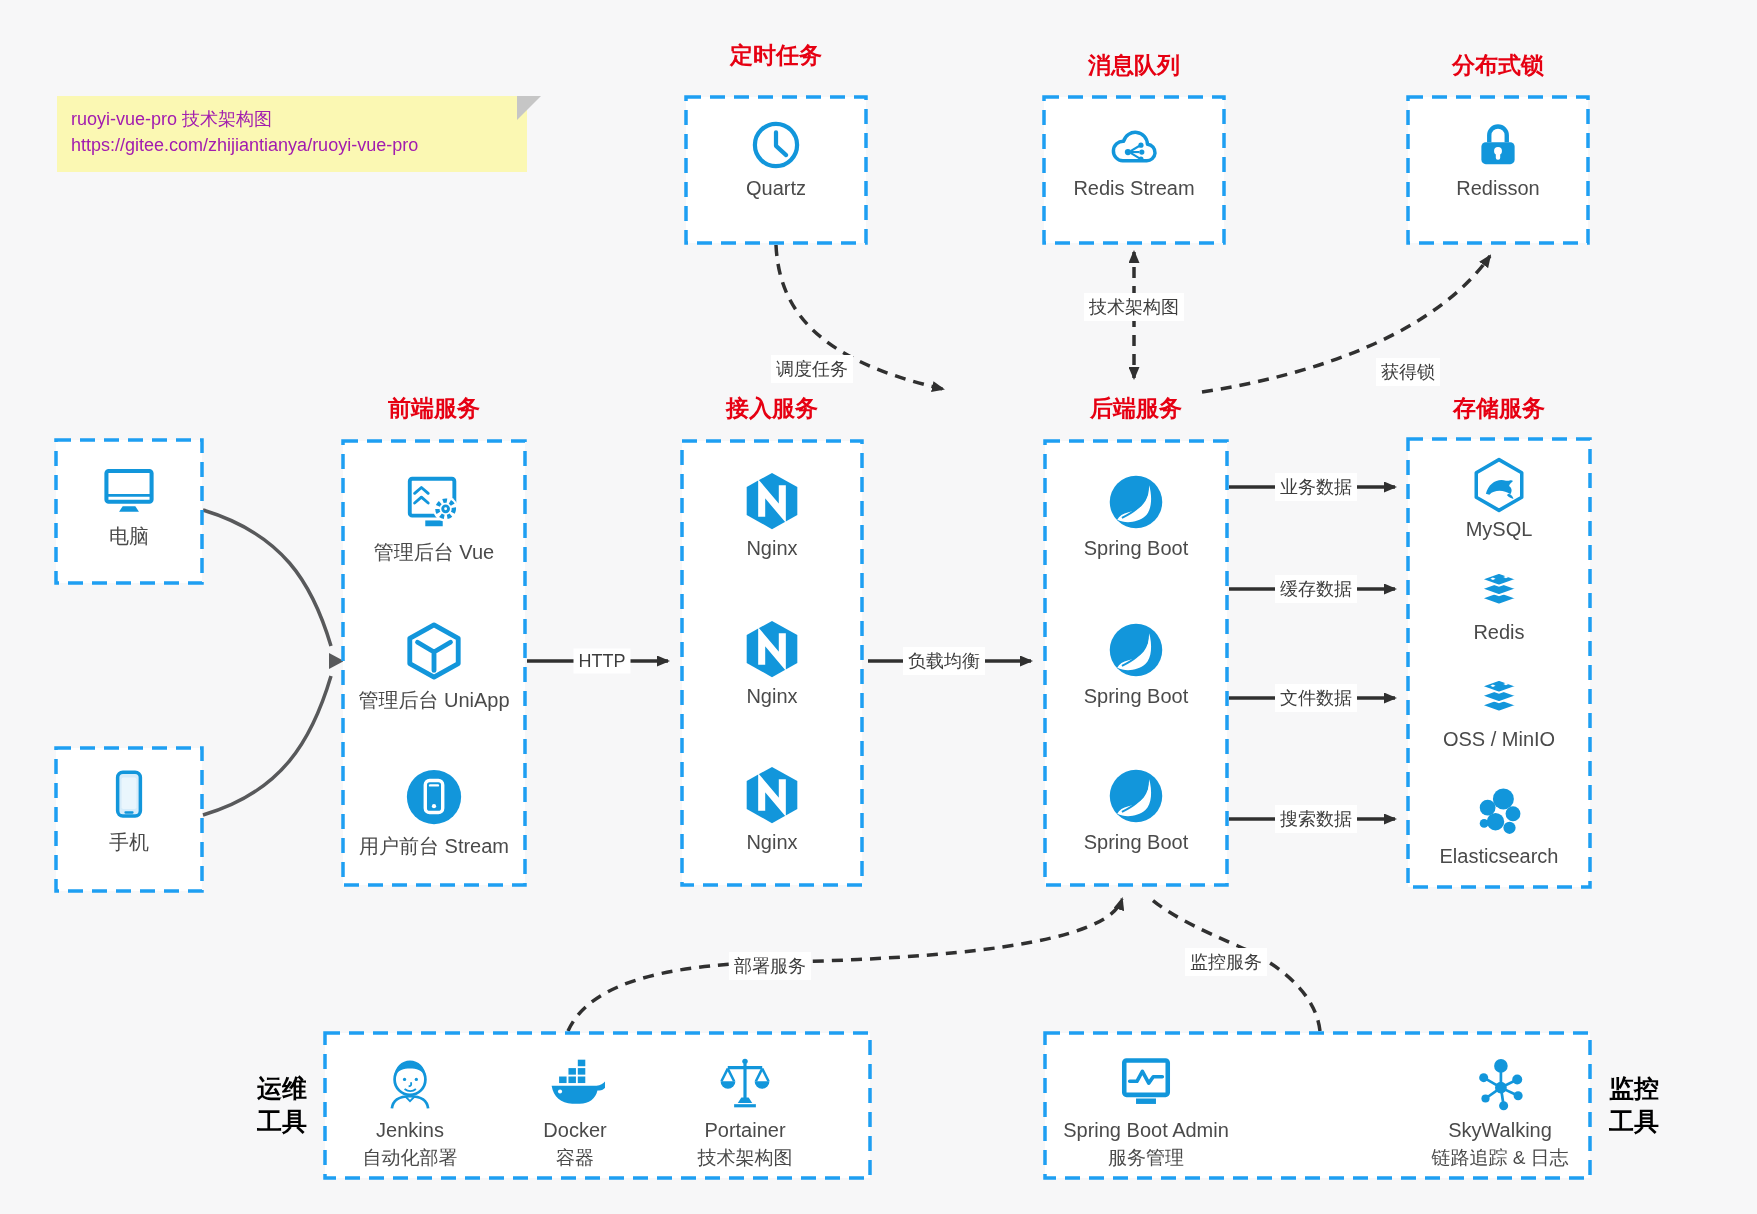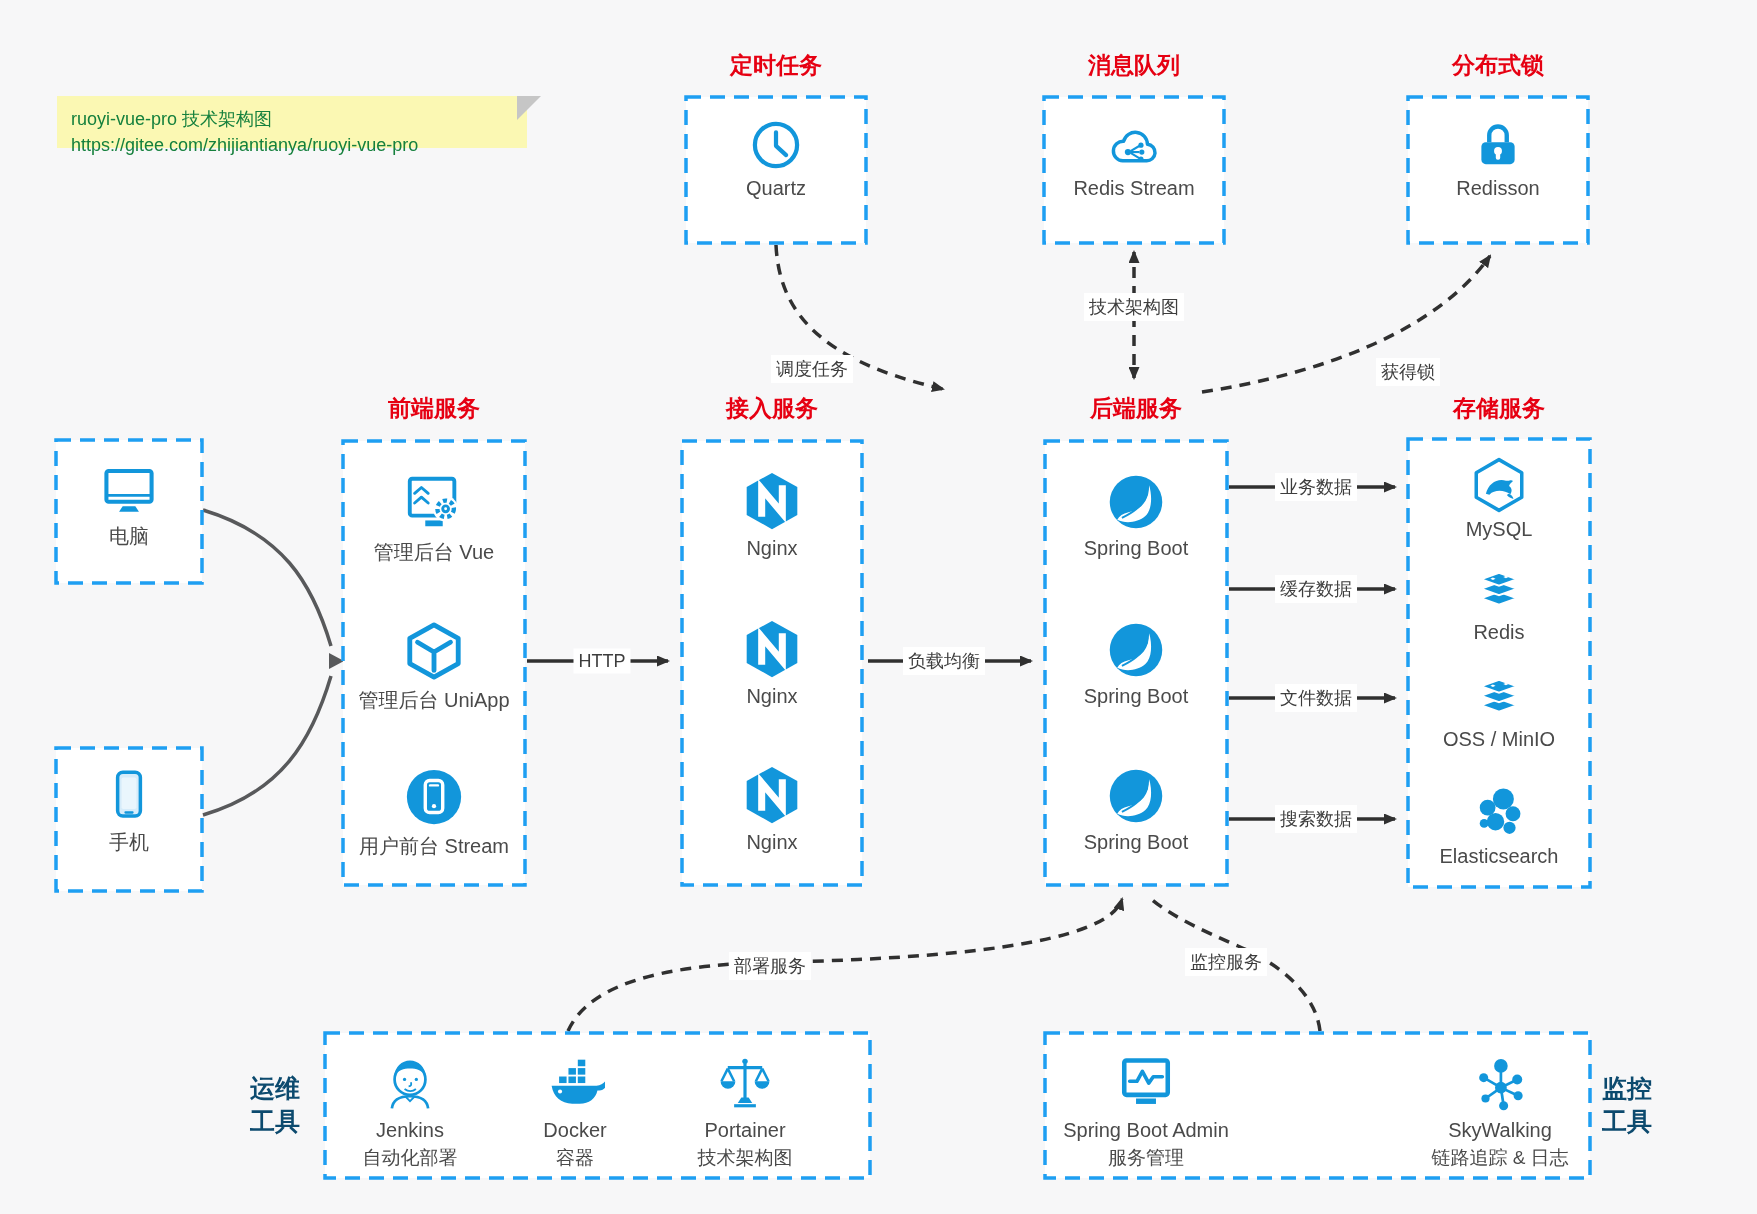--- a/index.html
+++ b/index.html
@@ -1,26 +1,26 @@
 <!DOCTYPE html>
 <html><head>
 <meta charset="utf-8">
 <style>
   html,body{margin:0;padding:0;}
   body{background:#f7f7f8;font-family:"Liberation Sans","DejaVu Sans",sans-serif;}
   .canvas{position:relative;width:1757px;height:1214px;background:#f7f7f8;overflow:hidden;}
   svg.layer{position:absolute;left:0;top:0;z-index:1;}
-  .note{position:absolute;left:57px;top:96px;width:470px;height:52px;background:#fbf8b3;z-index:2;
-        color:#15803d;font-size:18px;line-height:26px;padding:10px 0 0 14px;box-sizing:border-box;}
+  .note{position:absolute;left:57px;top:96px;width:470px;height:76px;background:#fbf8b3;z-index:2;
+        color:#a21caf;font-size:18px;line-height:26px;padding:10px 0 0 14px;box-sizing:border-box;}
   .note::after{content:'';position:absolute;top:0;right:-14px;width:0;height:0;
         border-top:24px solid #c6c6c6;border-right:24px solid transparent;}
   .col-title{position:absolute;transform:translateX(-50%);color:#e60012;font-weight:bold;
         font-size:23px;white-space:nowrap;z-index:3;}
-  .side-title{position:absolute;color:#0c4a6e;font-weight:bold;font-size:25px;line-height:33px;
-        z-index:3;}
+  .side-title{position:absolute;color:#000000;font-weight:bold;font-size:25px;line-height:33px;
+        text-align:center;z-index:3;}
   .item{position:absolute;transform:translateX(-50%);display:flex;flex-direction:column;
         align-items:center;gap:5px;z-index:2;width:200px;text-align:center;}
   .item .lbl{font-size:20px;color:#4a4a4a;white-space:nowrap;}
   .tool-item .lbl{line-height:24px;text-align:center;}
   .tool-item .sub{font-size:19px;color:#4a4a4a;white-space:nowrap;line-height:22px;}
   .edge-label{position:absolute;transform:translate(-50%,-50%);background:#ffffff;
         padding:2px 5px;font-size:18px;color:#3d3d3d;white-space:nowrap;z-index:3;}
 </style>
 </head>
 <body>
@@ -71,21 +71,21 @@
       <rect x="325" y="1033" width="545" height="145"></rect>
       <rect x="1045" y="1033" width="545" height="145"></rect>
     </g>
   </svg>
 
   <div class="note">
     <div>ruoyi-vue-pro 技术架构图</div>
     <div>https://gitee.com/zhijiantianya/ruoyi-vue-pro</div>
   </div>
 
-  <div class="col-title" style="left:776px;top:50px">定时任务</div>
+  <div class="col-title" style="left:776px;top:40px">定时任务</div>
   <div class="col-title" style="left:1134px;top:50px">消息队列</div>
   <div class="col-title" style="left:1498px;top:50px">分布式锁</div>
   <div class="col-title" style="left:434px;top:393px">前端服务</div>
   <div class="col-title" style="left:772px;top:393px">接入服务</div>
   <div class="col-title" style="left:1136px;top:393px">后端服务</div>
   <div class="col-title" style="left:1499px;top:393px">存储服务</div>
 
   <div class="side-title" style="left:250px;top:1072px;width:64px">
     <span style="display:block">运维</span>
     <span style="display:block">工具</span>

